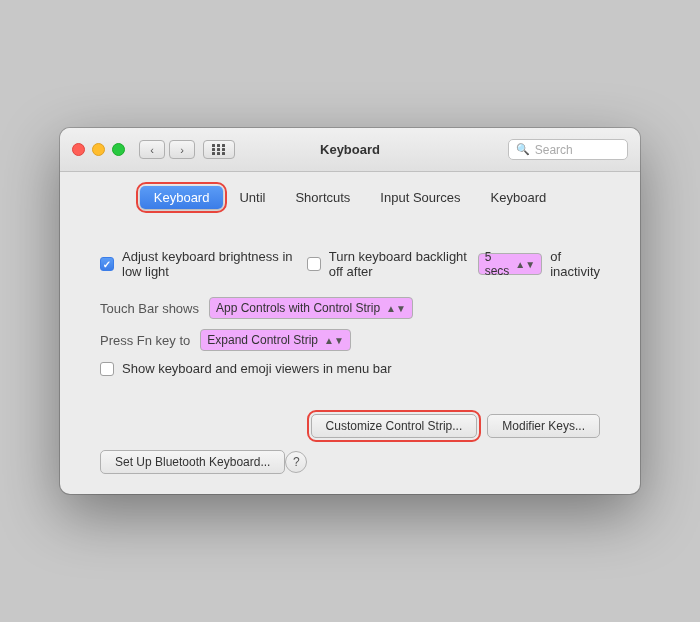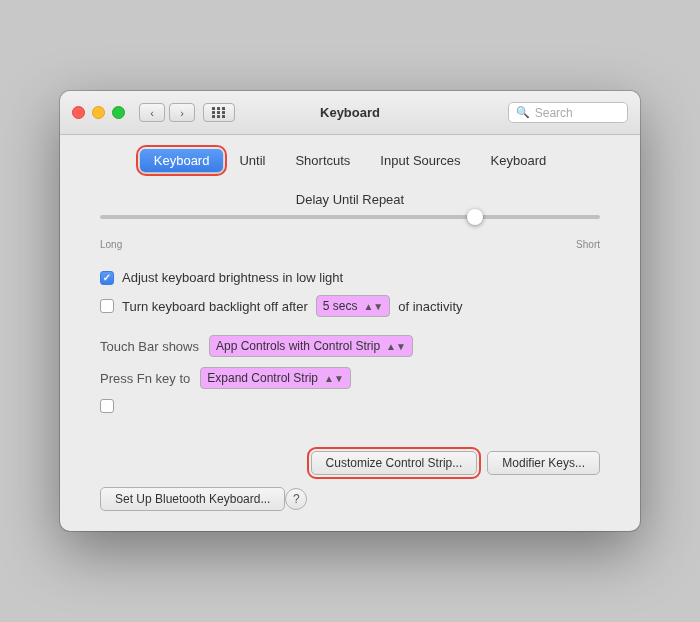--- a/index.html
+++ b/index.html
@@ -177,21 +177,20 @@
     }
     .slider-marks {
       display: flex;
       justify-content: space-between;
       margin-top: 4px;
       font-size: 10px;
       color: #888;
     }
     .options-section {
       display: flex;
-      flex-direction: column;
       gap: 10px;
       margin-bottom: 18px;
     }
     .checkbox-row {
       display: flex;
       align-items: center;
       gap: 8px;
     }
     .checkbox {
       width: 14px;
@@ -330,32 +329,20 @@
     <div class="tab">Shortcuts</div>
     <div class="tab">Input Sources</div>
     <div class="tab">Keyboard</div>
   </div>
 
   <div class="content">
 
     <div class="slider-section">
 
 
-      <div class="slider-group">
-        <div class="slider-label">Delay Until Repeat</div>
-        <div class="slider-track-container">
-          <div class="slider-track">
-            <div class="slider-thumb" style="left: 75%;"></div>
-          </div>
-        </div>
-        <div class="slider-marks">
-          <span>Long</span>
-          <span>Short</span>
-        </div>
-      </div>
     </div>
 
     <div class="options-section">
       <div class="checkbox-row">
         <div class="checkbox checked"></div>
         <span>Adjust keyboard brightness in low light</span>
       </div>
       <div class="checkbox-row">
         <div class="checkbox"></div>
         <span>Turn keyboard backlight off after</span>
@@ -378,20 +365,21 @@
     <div class="row-with-label">
       <span class="row-label">Press Fn key to</span>
       <div class="dropdown">
         <span class="dropdown-text">Expand Control Strip</span>
         <span class="dropdown-arrow">▲▼</span>
       </div>
     </div>
 
     <div class="checkbox-row" style="margin-top:6px;">
       <div class="checkbox"></div>
+      <span>Show keyboard and emoji viewers in menu bar</span>
     </div>
 
     <div class="bottom-buttons">
       <div class="btn btn-highlighted">
         <span>Customize Control Strip...</span>
       </div>
       <div class="btn">
         <span>Modifier Keys...</span>
       </div>
     </div>

